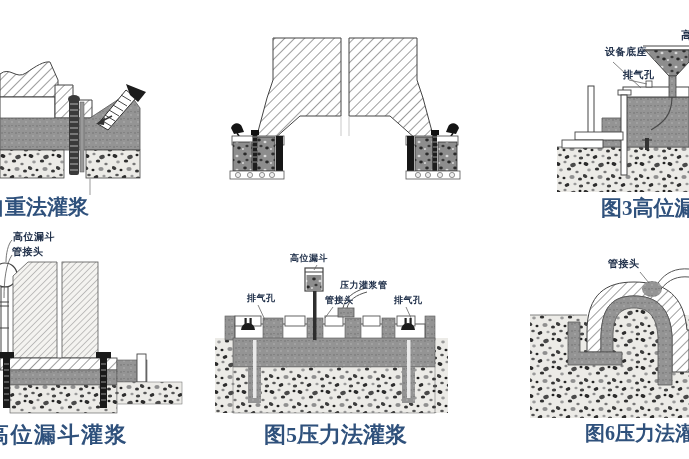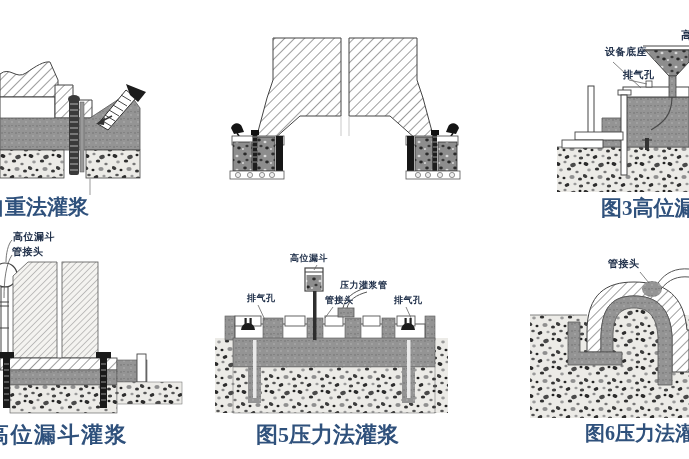--- a/index.html
+++ b/index.html
@@ -243,21 +243,21 @@
       <rect x="125" y="60" width="16" height="9" fill="url(#grout)" stroke="#555" stroke-width="0.8"></rect>
       <path d="M130,60 C132,50 140,44 152,40 M134,60 C136,52 143,47 154,44" stroke="#555" stroke-width="1" fill="none"></path>
     </g>
     <path d="M45,57 L52,72 M120,59 L112,70 M193,59 L198,70 M104,17 L101,22" stroke="#666" stroke-width="0.8" fill="none"></path>
   </svg>
   <span class="lbl lbl-sm" style="left:290px;top:254px">高位漏斗</span>
   <span class="lbl lbl-sm" style="left:340px;top:281px">压力灌浆管</span>
   <span class="lbl lbl-sm" style="left:247px;top:294px">排气孔</span>
   <span class="lbl lbl-sm" style="left:325px;top:296px">管接头</span>
   <span class="lbl lbl-sm" style="left:394px;top:296px">排气孔</span>
-  <div class="cap cap-bot" style="left:256px;top:420px">图5压力法灌浆</div>
+  <div class="cap cap-bot" style="left:264px;top:420px">图5压力法灌浆</div>
 
   <svg class="fig-svg" style="left:528px;top:252px" width="161" height="168" viewBox="0 0 161 168">
     <rect x="2" y="63" width="159" height="103" fill="url(#spk)"></rect>
     <line x1="2" y1="63" x2="59" y2="63" stroke="#666" stroke-width="0.8"></line>
     <rect x="85" y="54" width="45" height="12" fill="url(#spk)"></rect>
     <path d="M59,100 L59,80 C59,42 78,30 106,30 C138,30 156,44 159,78 L161,78 L161,120 L144,120 L144,84 C142,55 128,44 106,44 C82,44 74,58 73,84 L73,100 Z" fill="url(#hatch)" stroke="#444" stroke-width="1"></path>
     <path d="M73,100 L73,84 C74,58 82,44 106,44 C128,44 142,55 144,84 L144,133 L130,133 L130,86 C129,64 120,56 106,56 C90,56 85,66 85,86 L85,100 Z" fill="url(#grout)" stroke="#555" stroke-width="0.8"></path>
     <path d="M40,70 L52,70 L52,100 L94,100 L94,113 L40,113 Z" fill="url(#grout)" stroke="#555" stroke-width="0.8"></path>
     <ellipse cx="124" cy="37" rx="10" ry="8" fill="url(#grout)"></ellipse>
     <path d="M130,31 C138,20 148,16 161,17 M133,37 C141,27 150,24 161,25" stroke="#555" stroke-width="1" fill="none"></path>

